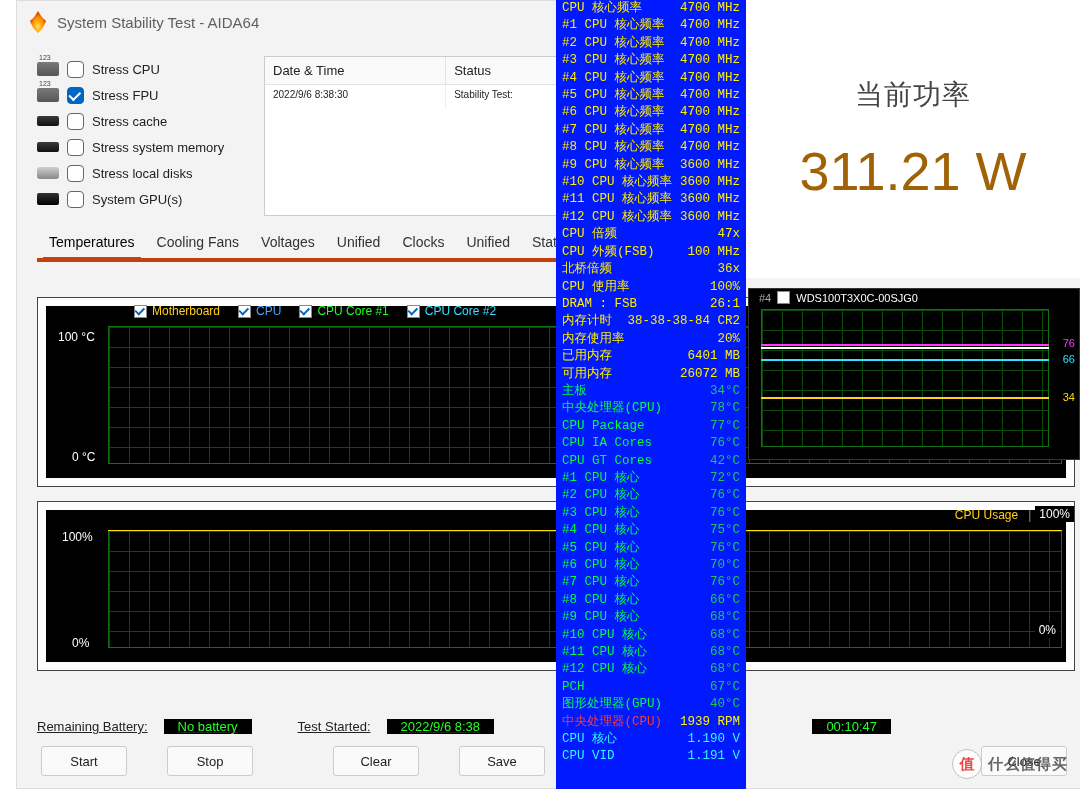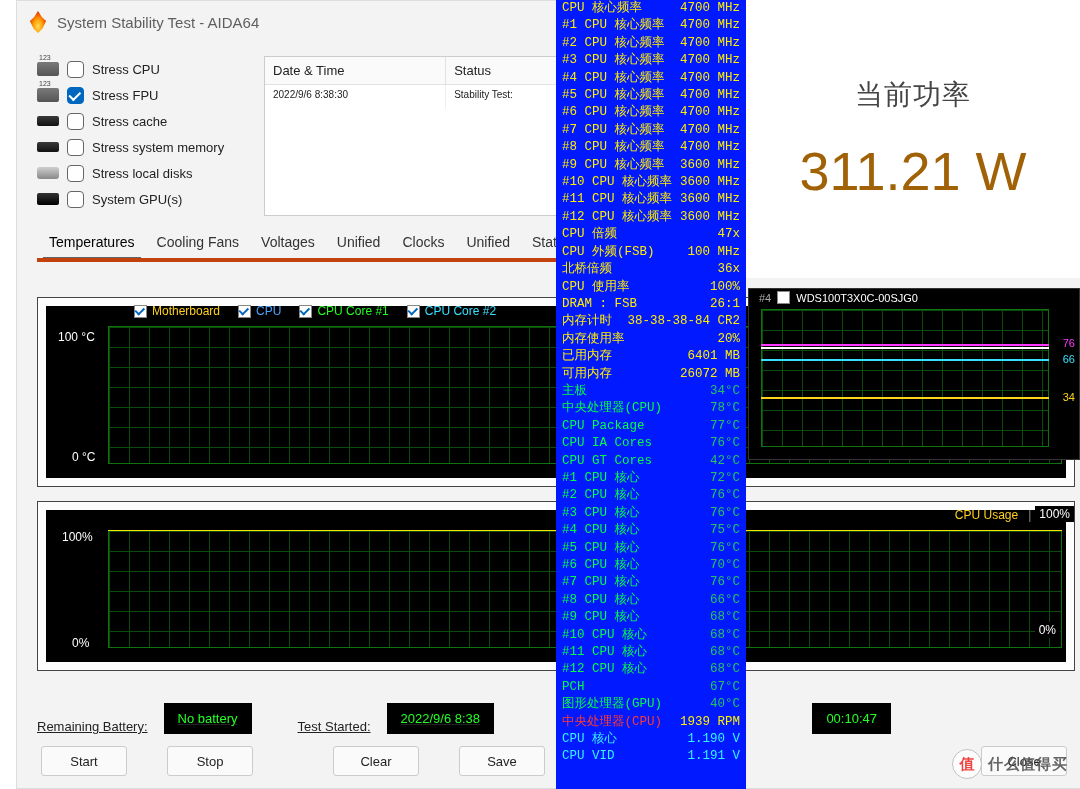--- a/index.html
+++ b/index.html
@@ -64,21 +64,21 @@
 
   
   .mini-graph { position:absolute; right:0; top:288px; width:332px; height:172px; background:#000; border:1px solid #333;}
   .mini-graph .grid { left:12px; right:30px; top:20px; bottom:12px; }
   .mini-legend { position:absolute; top:2px; left:10px; font-size:11px; color:#fff; display:flex; gap:6px; align-items:center;}
   .mini-val { position:absolute; right:4px; font-size:11px; }
   .mini-line { position:absolute; height:1.5px; left:12px; right:30px; }
 
   
   .status-row { position:absolute; left:20px; bottom:54px; display:flex; align-items:flex-end; gap:16px; width:1040px;text-decoration:underline;}
-  .status-box { background:#000; padding:8px 14px; font-size:13px; }
+  .status-box { background:#000; padding:0 14px; font-size:13px; }
   .status-box.green { color:#24ff24; }
   .status-label { font-size:13px; }
   .elapsed { position:absolute; right:186px; }
 
   
   .btn-row { position:absolute; left:24px; bottom:12px; display:flex; gap:40px; }
   .btn { min-width:86px; height:30px; background:#fafafa; border:1px solid #ccc; border-radius:3px; font-size:13px; padding:0 16px; display:flex; align-items:center; justify-content:center;}
   .clear-btn-col { position:absolute; right:28px; bottom:12px; display:flex; gap:40px;}
 
   

